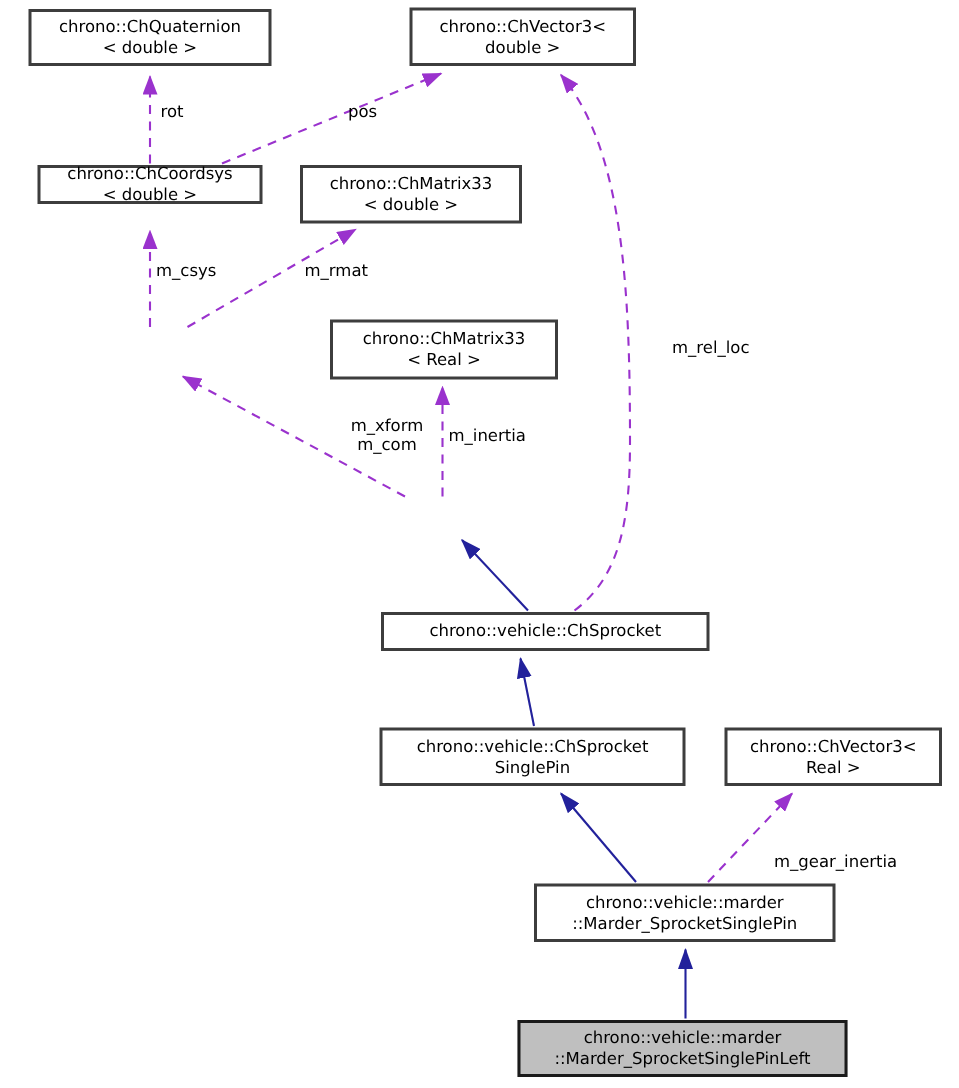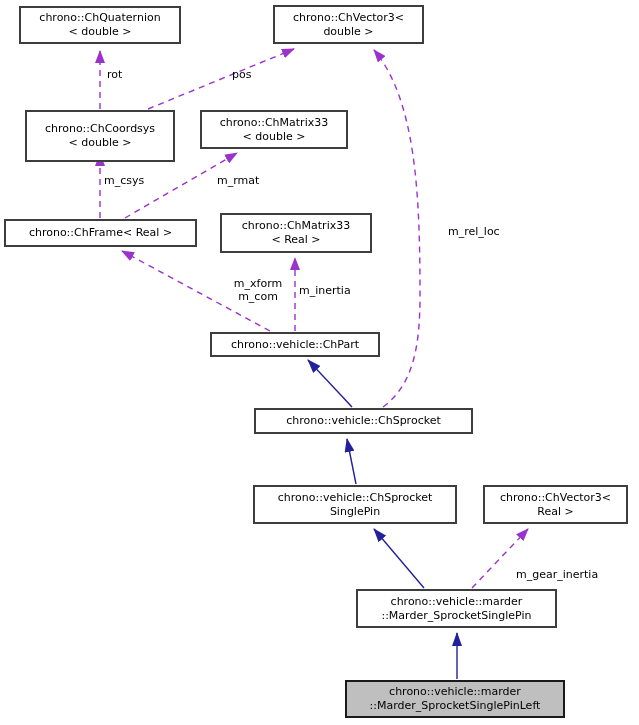--- a/index.html
+++ b/index.html
@@ -69,42 +69,36 @@
   <div class="node" style="left:19px;top:6px;width:162px;height:38px;">
     <span class="node-label">chrono::ChQuaternion
 &lt; double &gt;</span>
   </div>
 
   <div class="node" style="left:273px;top:5px;width:151px;height:39px;">
     <span class="node-label">chrono::ChVector3&lt;
 double &gt;</span>
   </div>
 
-  <div class="node" style="left:25px;top:110px;width:150px;height:52px;">
+  <div class="node" style="left:25px;top:110px;width:150px;height:26px;">
     <span class="node-label">chrono::ChCoordsys
 &lt; double &gt;</span>
   </div>
 
   <div class="node" style="left:200px;top:110px;width:148px;height:39px;">
     <span class="node-label">chrono::ChMatrix33
 &lt; double &gt;</span>
   </div>
 
-  <div class="node" style="left:4px;top:219px;width:193px;height:28px;">
-    <span class="node-label">chrono::ChFrame&lt; Real &gt;</span>
-  </div>
 
   <div class="node" style="left:220px;top:213px;width:152px;height:40px;">
     <span class="node-label">chrono::ChMatrix33
 &lt; Real &gt;</span>
   </div>
 
-  <div class="node" style="left:210px;top:332px;width:170px;height:25px;">
-    <span class="node-label">chrono::vehicle::ChPart</span>
-  </div>
 
   <div class="node" style="left:254px;top:408px;width:219px;height:26px;">
     <span class="node-label">chrono::vehicle::ChSprocket</span>
   </div>
 
   <div class="node" style="left:253px;top:485px;width:204px;height:39px;">
     <span class="node-label">chrono::vehicle::ChSprocket
 SinglePin</span>
   </div>
 
@@ -119,20 +113,20 @@
   </div>
 
   <div class="node selected" style="left:345px;top:680px;width:220px;height:38px;">
     <span class="node-label">chrono::vehicle::marder
 ::Marder_SprocketSinglePinLeft</span>
   </div>
 
   <span class="edge-label" style="left:107px;top:68px;">rot</span>
   <span class="edge-label" style="left:232px;top:68px;">pos</span>
   <span class="edge-label" style="left:104px;top:174px;">m_csys</span>
-  <span class="edge-label" style="left:217px;top:174px;">m_rmat</span>
+  <span class="edge-label" style="left:203px;top:174px;">m_rmat</span>
   <span class="edge-label center" style="left:226px;top:277px;width:64px;">m_xform
 m_com</span>
   <span class="edge-label" style="left:299px;top:284px;text-align:right;">m_inertia</span>
   <span class="edge-label" style="left:448px;top:225px;">m_rel_loc</span>
   <span class="edge-label" style="left:516px;top:568px;">m_gear_inertia</span>
 
 </div>
 
 </body></html>

